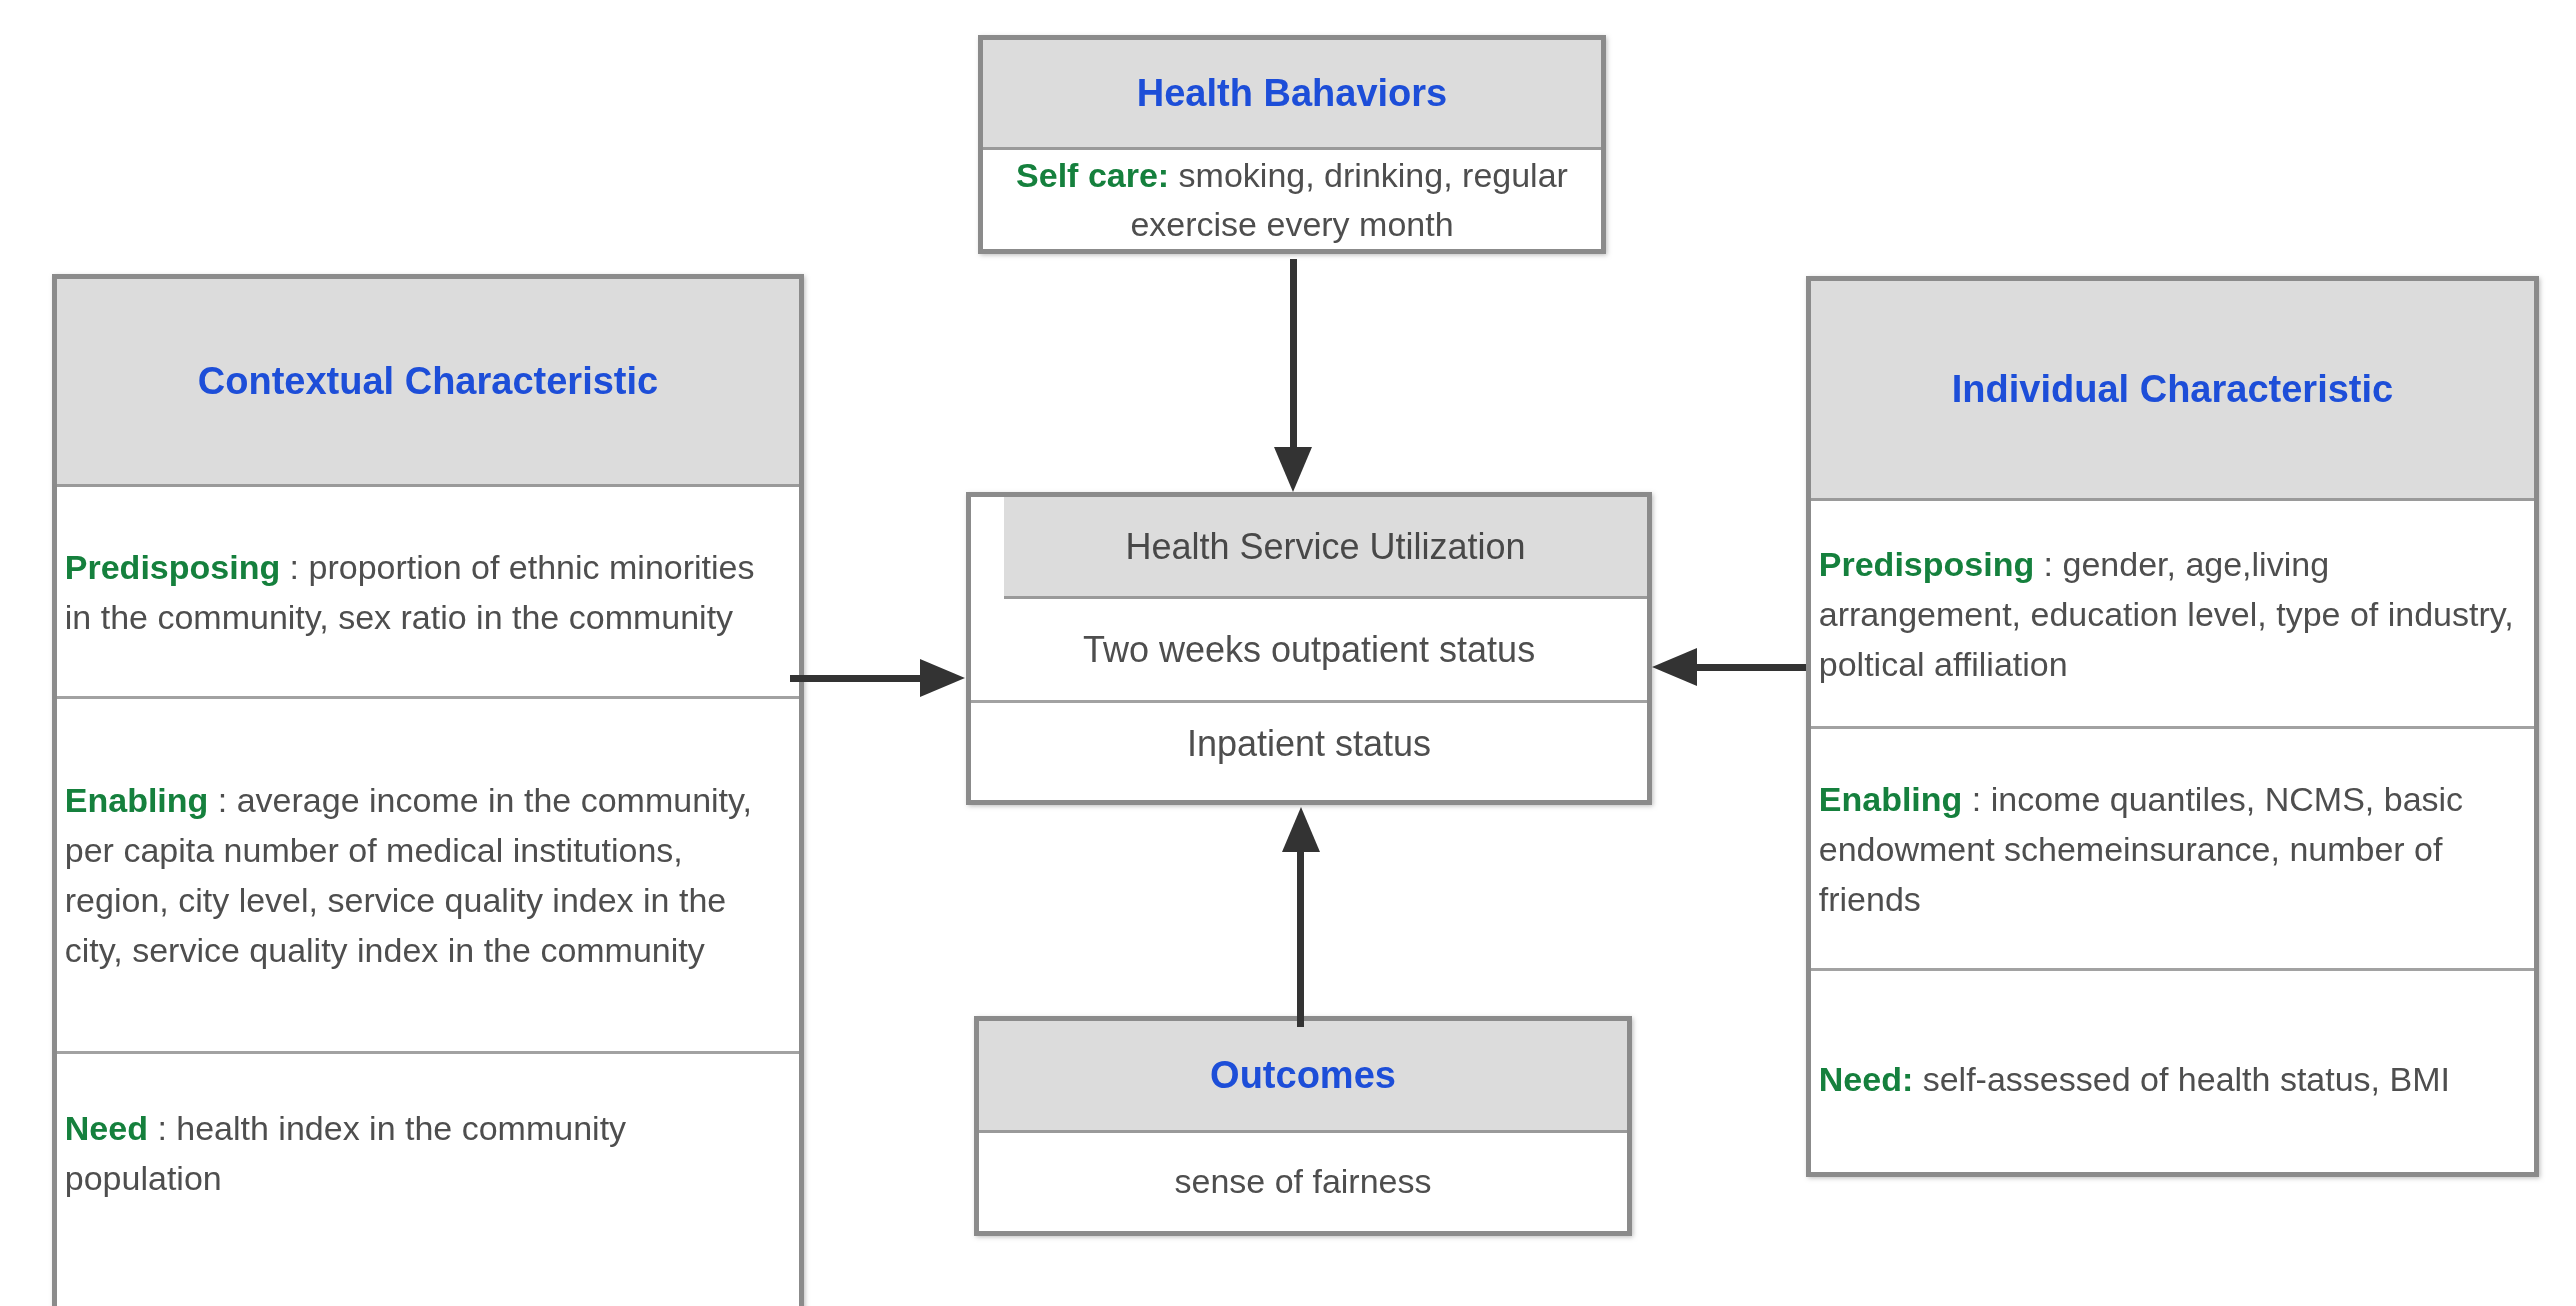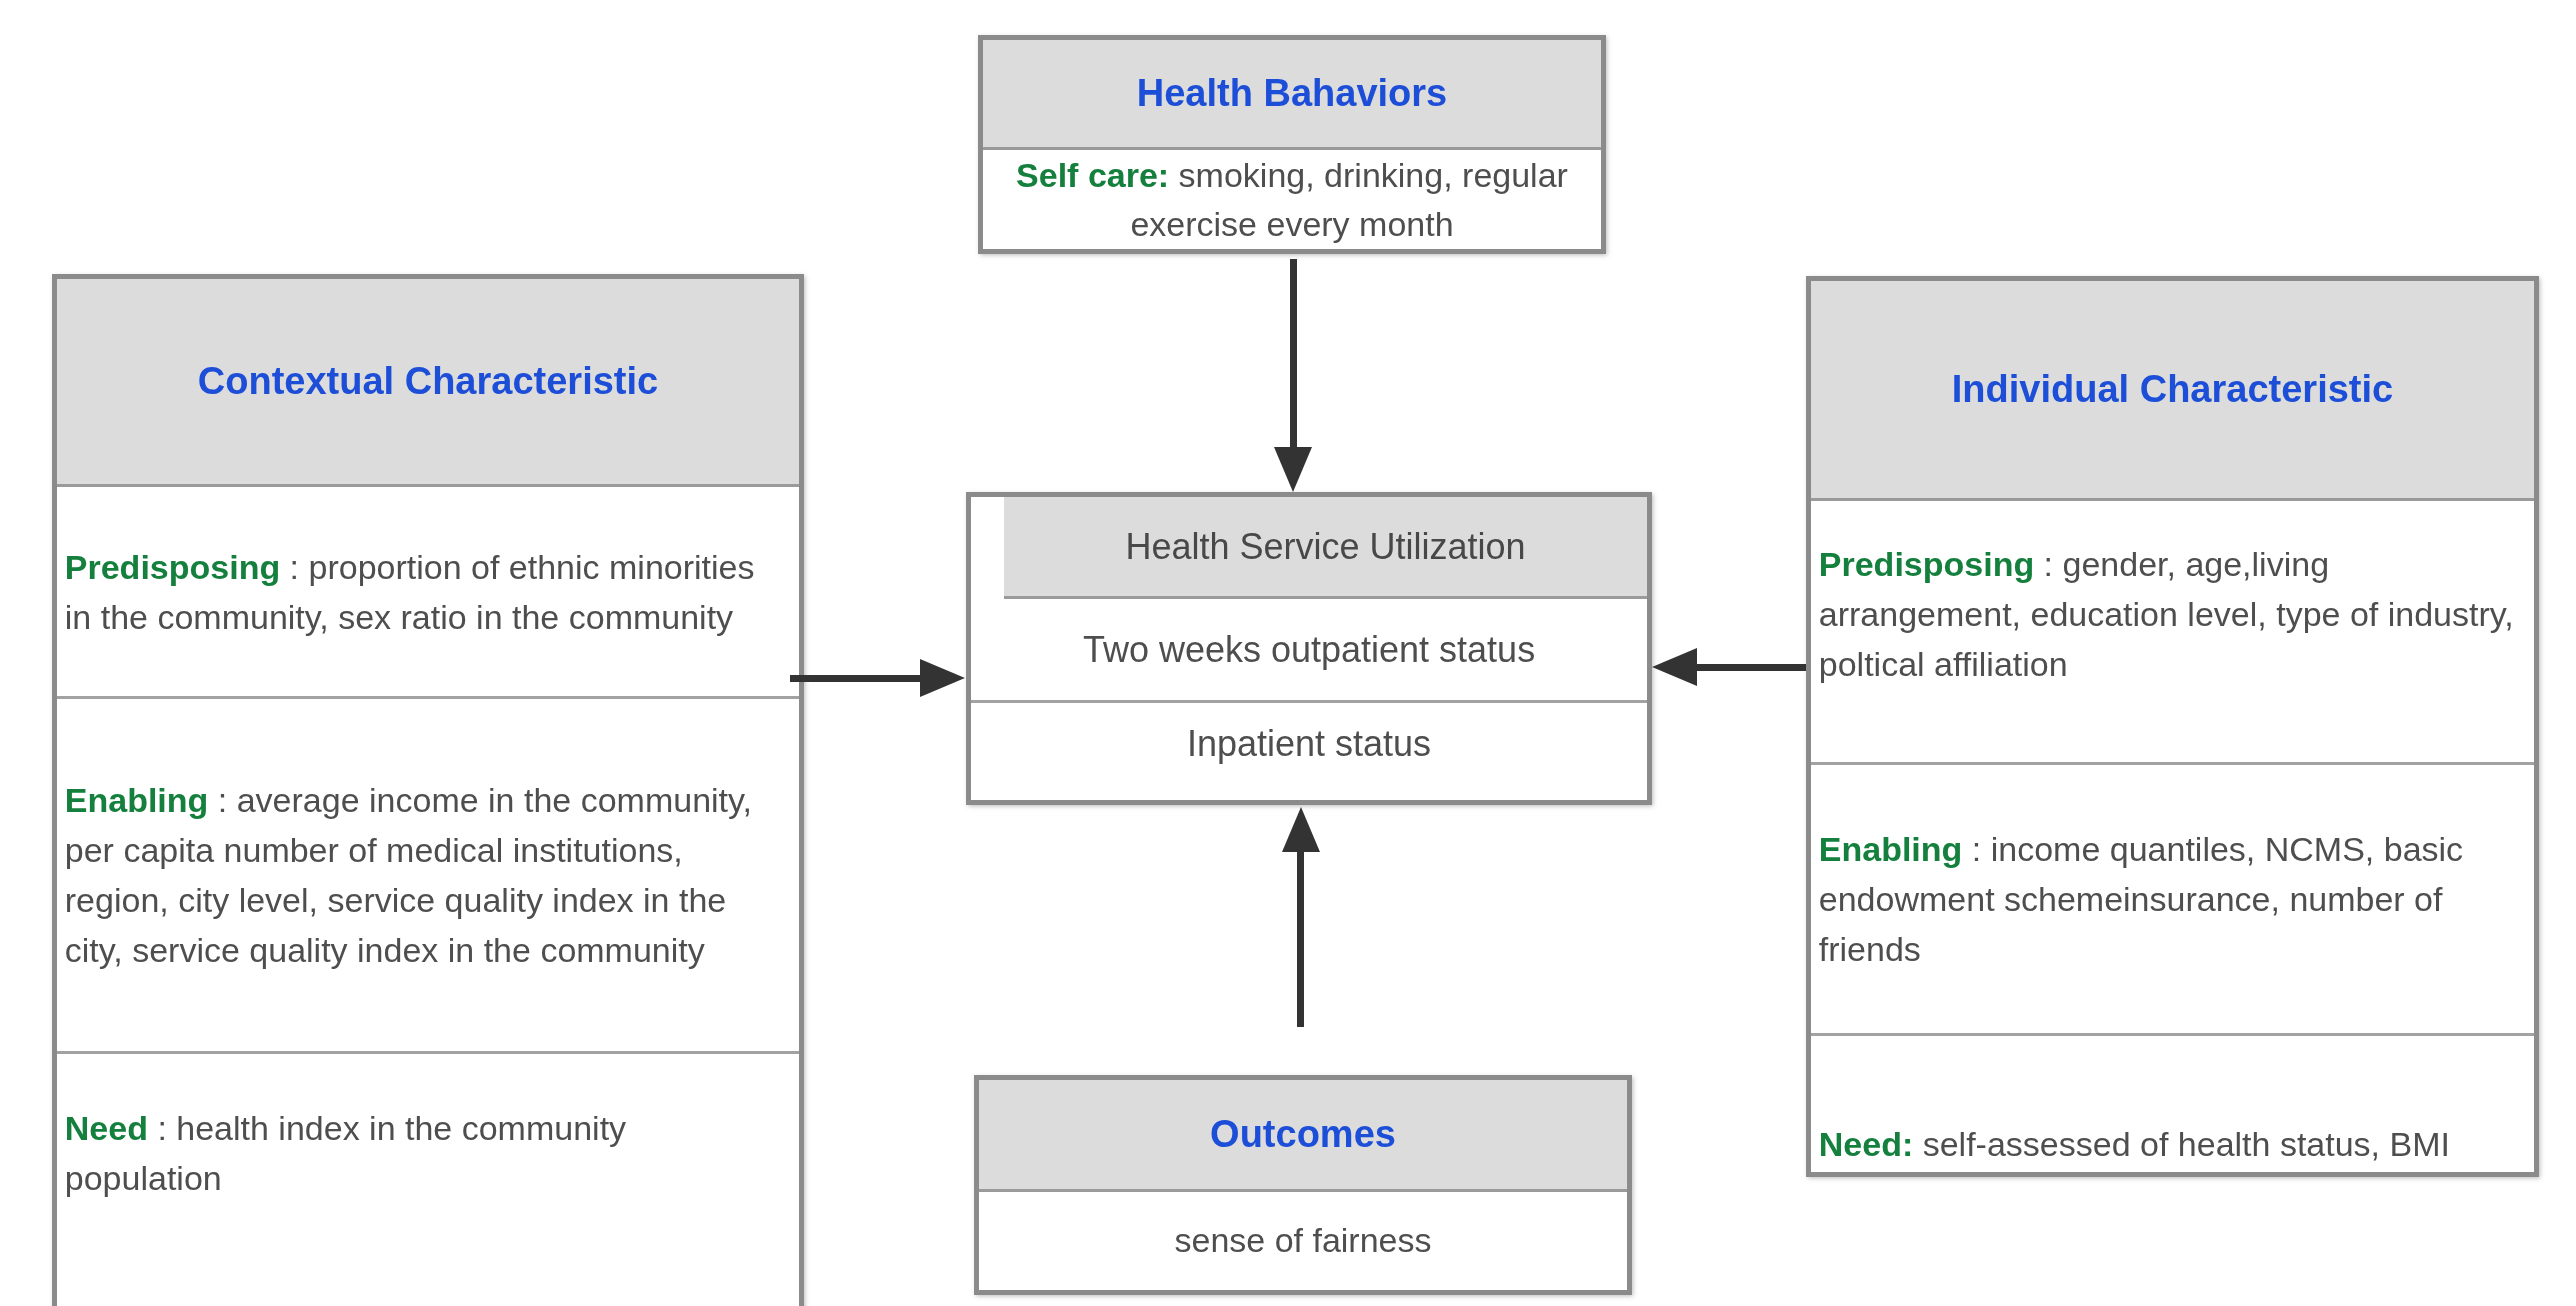--- a/index.html
+++ b/index.html
@@ -150,33 +150,33 @@
     <div class="row" style="height:84px;">Inpatient status</div>
   </div>
 
   <div class="box" style="left:1806px; top:276px; width:733px; height:901px;">
     <div class="box-header" style="height:220px;">Individual Characteristic</div>
     <div class="section" style="height:225px;">
       <div>
         <span class="bold">Predisposing</span><span class="pre"> : gender, age,living arrangement, education level, type of industry, poltical affiliation</span>
       </div>
     </div>
-    <div class="section" style="height:271px;margin-top:36px;">
+    <div class="section" style="height:242px;">
       <div>
         <span class="bold">Enabling</span><span class="pre"> : income quantiles, NCMS, basic endowment schemeinsurance, number of friends</span>
       </div>
     </div>
     <div class="section" style="height:219px;">
       <div>
         <span class="bold">Need:</span><span class="pre"> self-assessed of health status, BMI</span>
       </div>
     </div>
   </div>
 
-  <div class="box" style="left:974px; top:1075px; width:658px; height:220px;">
+  <div class="box" style="left:974px; top:1016px; width:658px; height:220px;">
     <div class="box-header" style="height:112px;">Outcomes</div>
     <div class="centerline" style="height:97px;">sense of fairness</div>
   </div>
 
   <div>
     <div class="shaft-v" style="left:1290px; top:259px; height:192px;"></div>
     <div class="head-down" style="left:1274px; top:447px;"></div>
   </div>
 
   <div>

